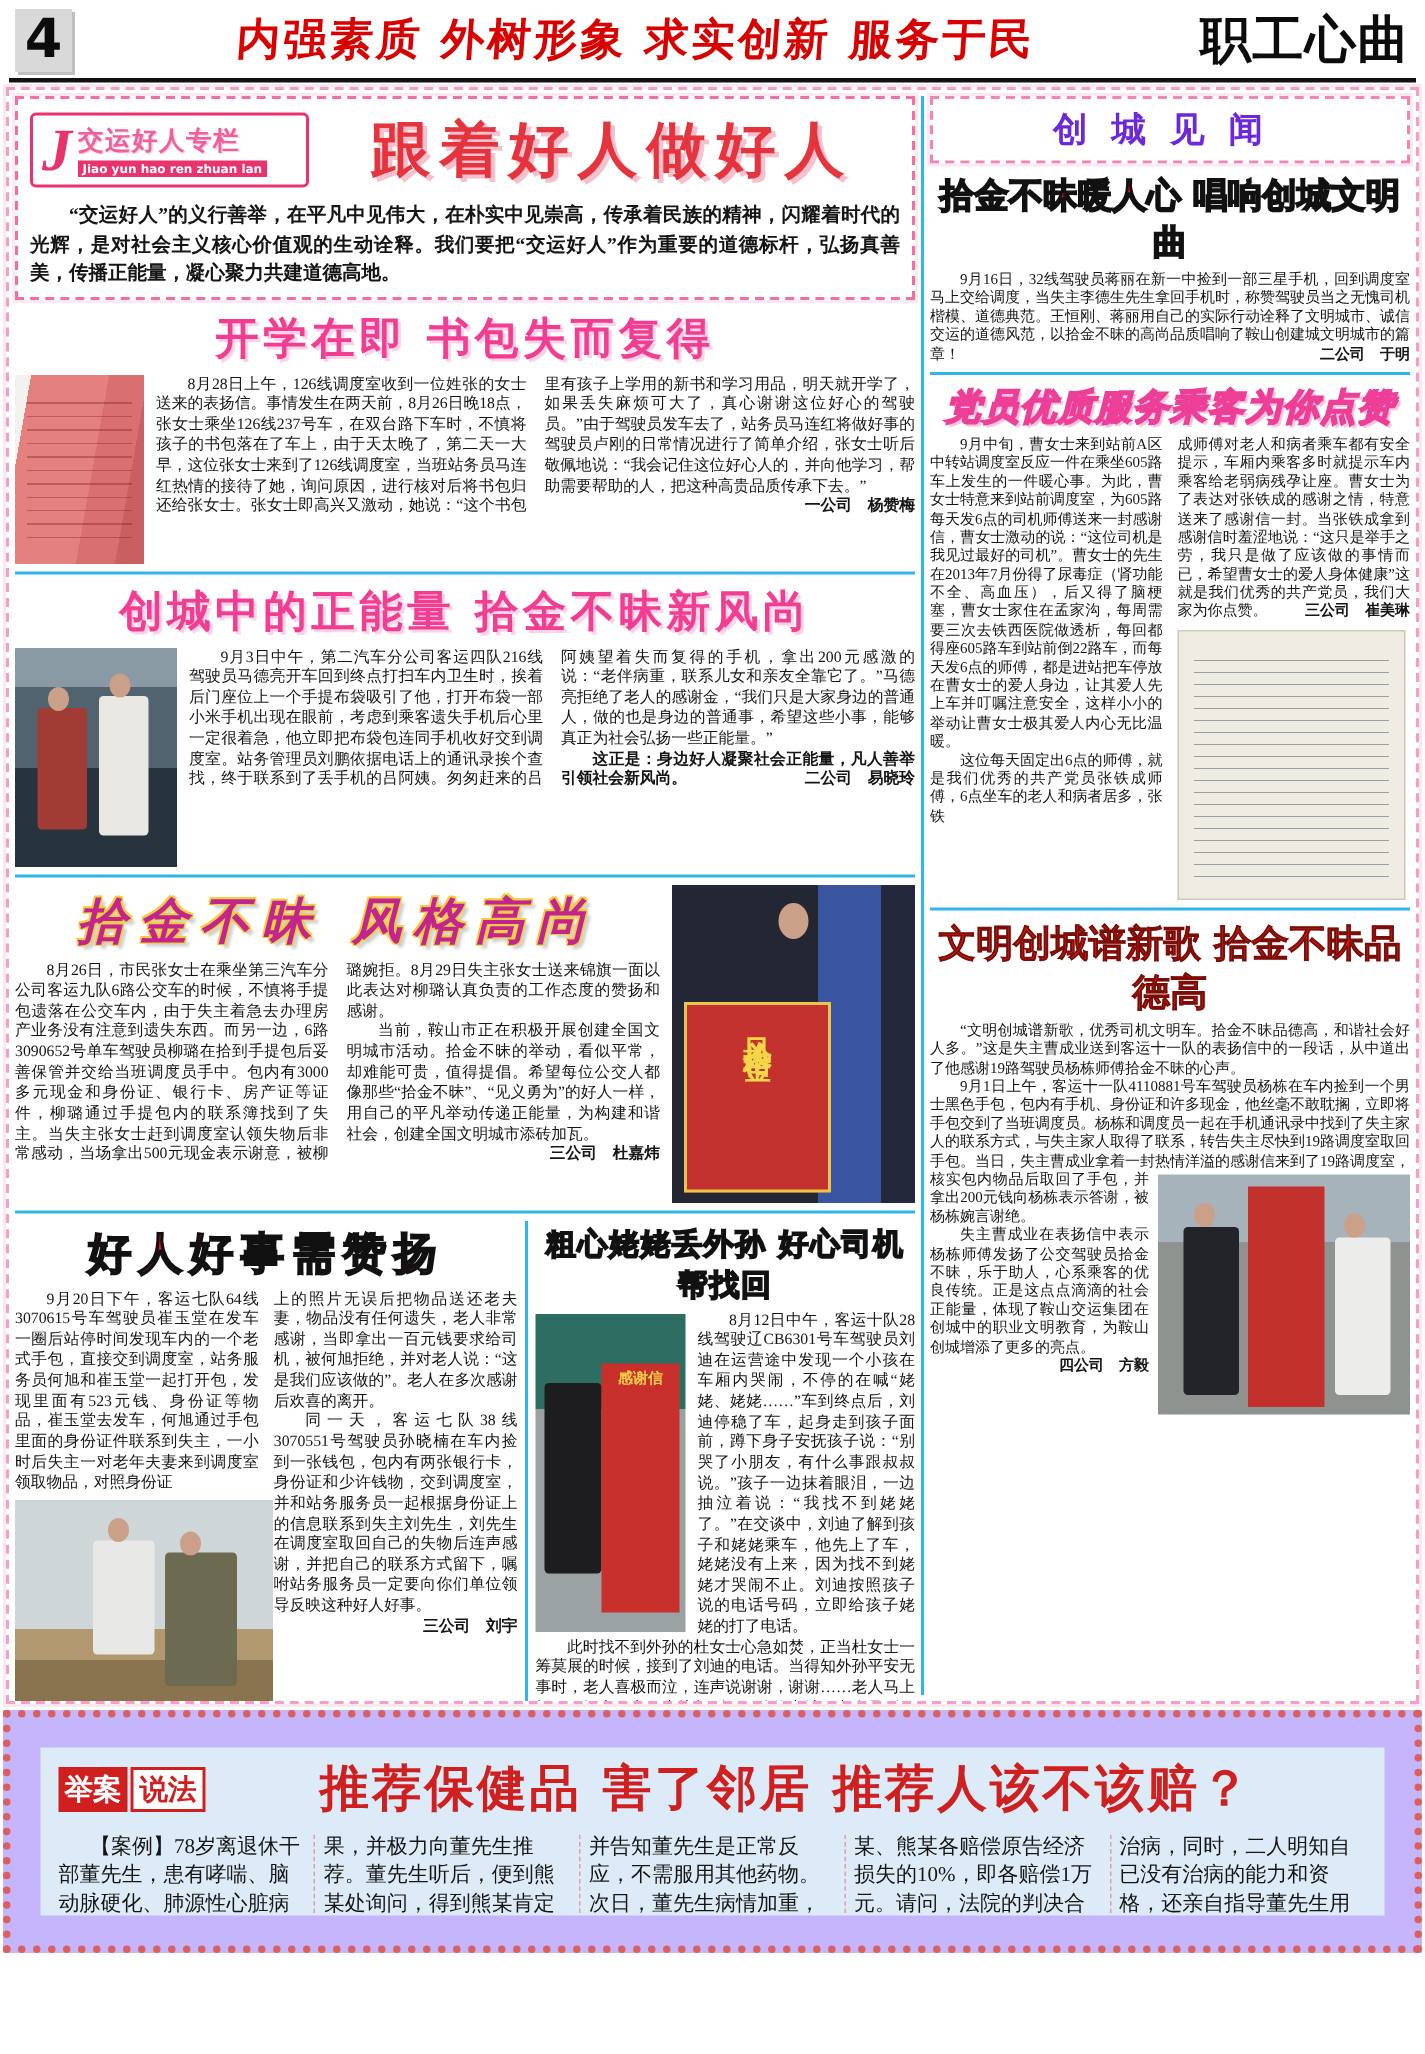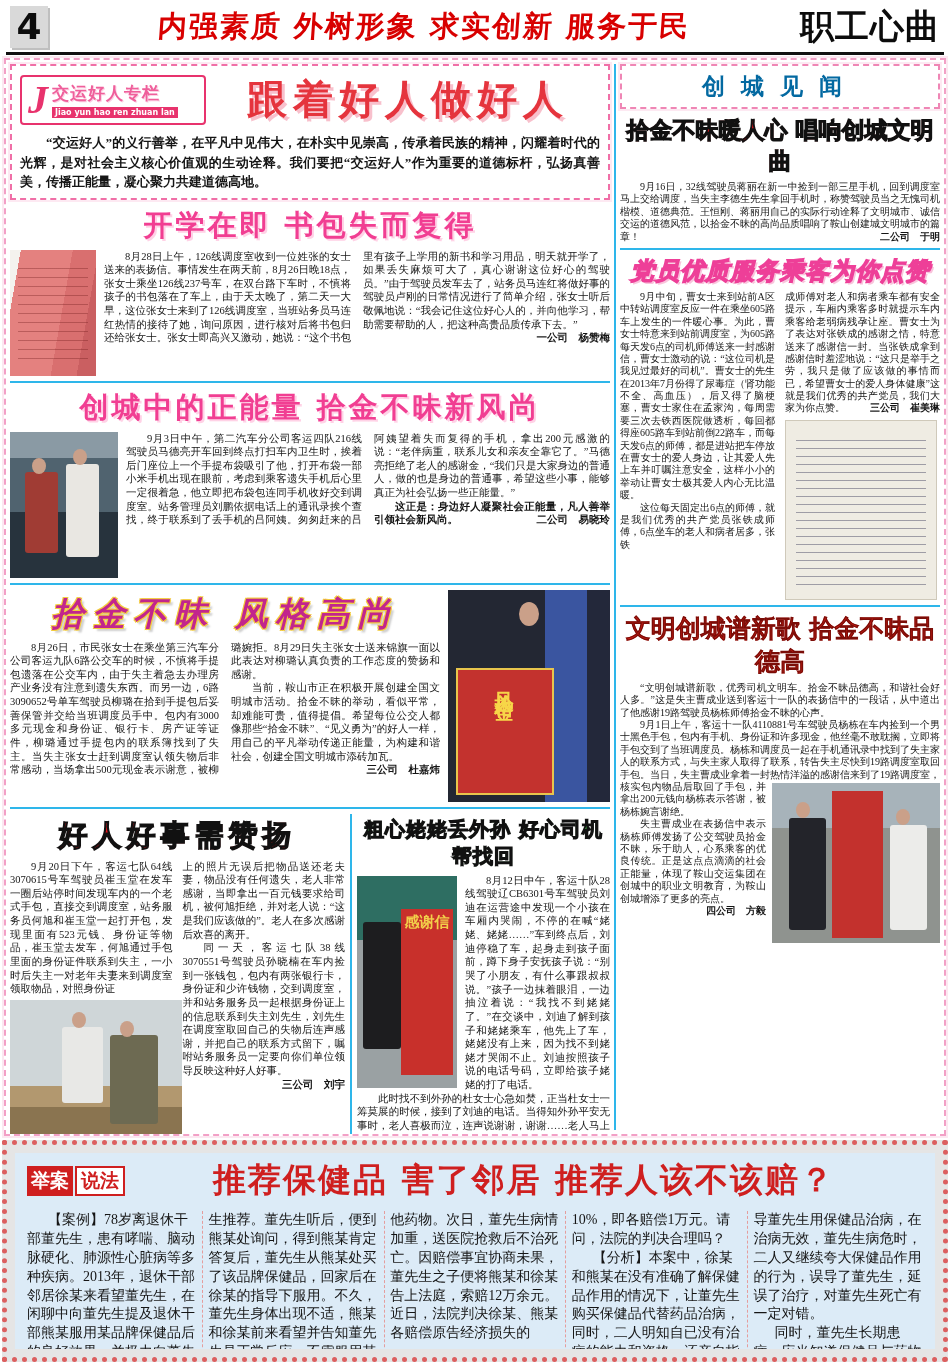--- a/index.html
+++ b/index.html
@@ -44,21 +44,21 @@
   .special-top{display:flex;align-items:center;gap:10px;}
   .col-logo{width:170px;flex-shrink:0;border:2px solid #e8336d;border-radius:4px;padding:3px 6px;
             display:flex;align-items:center;gap:4px;color:#e8336d;}
   .logo-j{font-size:40px;font-weight:900;font-style:italic;font-family:"Liberation Serif",serif;line-height:1;}
   .logo-title{font-family:"DejaVu Sans",sans-serif;font-weight:900;font-size:17px;letter-spacing:1px;
               color:#ef5f9b;text-shadow:1px 1px 0 #fbd3e4;}
   .logo-pinyin{font-family:"DejaVu Sans",sans-serif;font-weight:700;font-size:8px;background:#e8336d;color:#fff;
                padding:1px 3px;margin-top:2px;}
   .intro{margin:6px 0 0;font-weight:bold;font-size:13px;line-height:1.5;text-align:justify;text-indent:2em;}
   .cc-box{border:2px dashed #ef86b5;outline:2px solid #fde9f2;padding:5px 4px;margin-bottom:6px;text-align:center;}
-  .cc-title{color:#0369a1;font-family:"DejaVu Sans",sans-serif;font-weight:900;font-size:23px;letter-spacing:16px;
+  .cc-title{color:#6d28d9;font-family:"DejaVu Sans",sans-serif;font-weight:900;font-size:23px;letter-spacing:16px;
             text-indent:16px;margin-top:28px;}
   
   .body-txt{font-size:10.5px;line-height:1.3;text-align:justify;}
   .right .body-txt{font-size:10px;line-height:1.24;}
   .body-txt p{margin:0;text-indent:2em;}
   .body-txt p.noind{text-indent:0;}
   .two-col{column-count:2;column-gap:12px;}
   .byline{font-weight:bold;font-family:"DejaVu Sans",sans-serif;float:right;white-space:nowrap;}
   .bold-close{font-weight:bold;font-family:"DejaVu Sans",sans-serif;}
   
@@ -83,33 +83,33 @@
   .ph-banner-woman{width:162px;height:212px;background:linear-gradient(to right,#232733 0 60%,#3a55a0 60% 86%,#23283a 86%);}
   .ph-banner-woman .banner{position:absolute;left:5%;bottom:3%;width:58%;height:58%;background:#c3322e;
         border:2px solid #e8c54c;display:flex;align-items:flex-start;justify-content:center;}
   .vtext{writing-mode:vertical-rl;color:#f7d648;font-family:"DejaVu Sans",sans-serif;font-weight:900;
          font-size:19px;letter-spacing:4px;margin-top:6px;}
   .ph-office{width:172px;height:148px;background:linear-gradient(to bottom,#cfd6d8 0 58%,#b2986f 58% 72%,#8a7450 72%);}
   .fig-grey{left:30%;top:18%;width:24%;height:52%;background:#e8e8e6;}
   .fig-olive{left:58%;top:24%;width:28%;height:60%;background:#6d6a52;}
   .ph-man-banner{width:100px;height:212px;background:linear-gradient(to bottom,#2e6e62 0 30%,#9aa1a3 30%);}
   .ph-man-banner .banner{position:absolute;right:4%;top:16%;width:52%;height:78%;background:#c8302b;
-        text-align:center;color:#f2d04a;font-family:"DejaVu Sans",sans-serif;font-size:15px;font-weight:bold;padding-top:4px;box-sizing:border-box;}
+        text-align:center;color:#f2d04a;font-family:"DejaVu Sans",sans-serif;font-size:10px;font-weight:bold;padding-top:4px;box-sizing:border-box;}
   .fig-black{left:6%;top:22%;width:38%;height:60%;background:#1d1d1f;}
   .ph-letter-white{width:150px;height:178px;background:#efece3;border:1px solid #cfc9ba;}
   .ph-letter-white .lines{position:absolute;inset:12px 10px;background:repeating-linear-gradient(
       to bottom,transparent 0 7px,rgba(60,60,90,.45) 7px 8px);}
   .ph-men-banner{width:168px;height:160px;background:linear-gradient(to bottom,#a7b3ba 0 28%,#8f938f 28%);}
   .ph-men-banner .banner{position:absolute;left:36%;top:5%;width:30%;height:92%;background:#c3312d;}
   .fig-dk{left:10%;top:22%;width:22%;height:70%;background:#23242a;}
   .fig-wh{left:70%;top:26%;width:22%;height:66%;background:#ececea;}
   .fr{float:right;margin:2px 0 2px 6px;}
   .fl{float:left;margin:2px 8px 2px 0;}
   
-  .law-frame{margin:4px 2px 0;border:5px dotted #dc5f5f;background:#e5e5e5;padding:8px;height:222px;box-sizing:border-box;}
+  .law-frame{margin:4px 2px 0;border:5px dotted #dc5f5f;background:#c4b5fd;padding:20px;height:162px;box-sizing:border-box;}
   .law-inner{background:#dcebf7;height:100%;box-sizing:border-box;padding:5px 12px;overflow:hidden;}
   .law-head{display:flex;align-items:center;}
   .law-label{display:flex;align-items:center;gap:2px;flex-shrink:0;font-family:"DejaVu Sans",sans-serif;font-weight:900;font-size:19px;}
   .lbl-a{background:#cf1f1f;color:#fff;padding:2px 4px;}
   .lbl-b{color:#cf1f1f;border:2px solid #cf1f1f;padding:0 4px;background:#fff;}
   .law-title{flex:1;text-align:center;color:#cf1f1f;font-size:33px;font-weight:900;letter-spacing:2px;margin:0;
              font-family:"DejaVu Sans",sans-serif;}
   .law-cols{margin-top:8px;column-count:5;column-gap:12px;column-rule:1px dashed #e59c9c;
             font-size:14px;line-height:1.35;height:156px;overflow:hidden;}
   .law-cols p{margin:0;text-indent:1.5em;}

